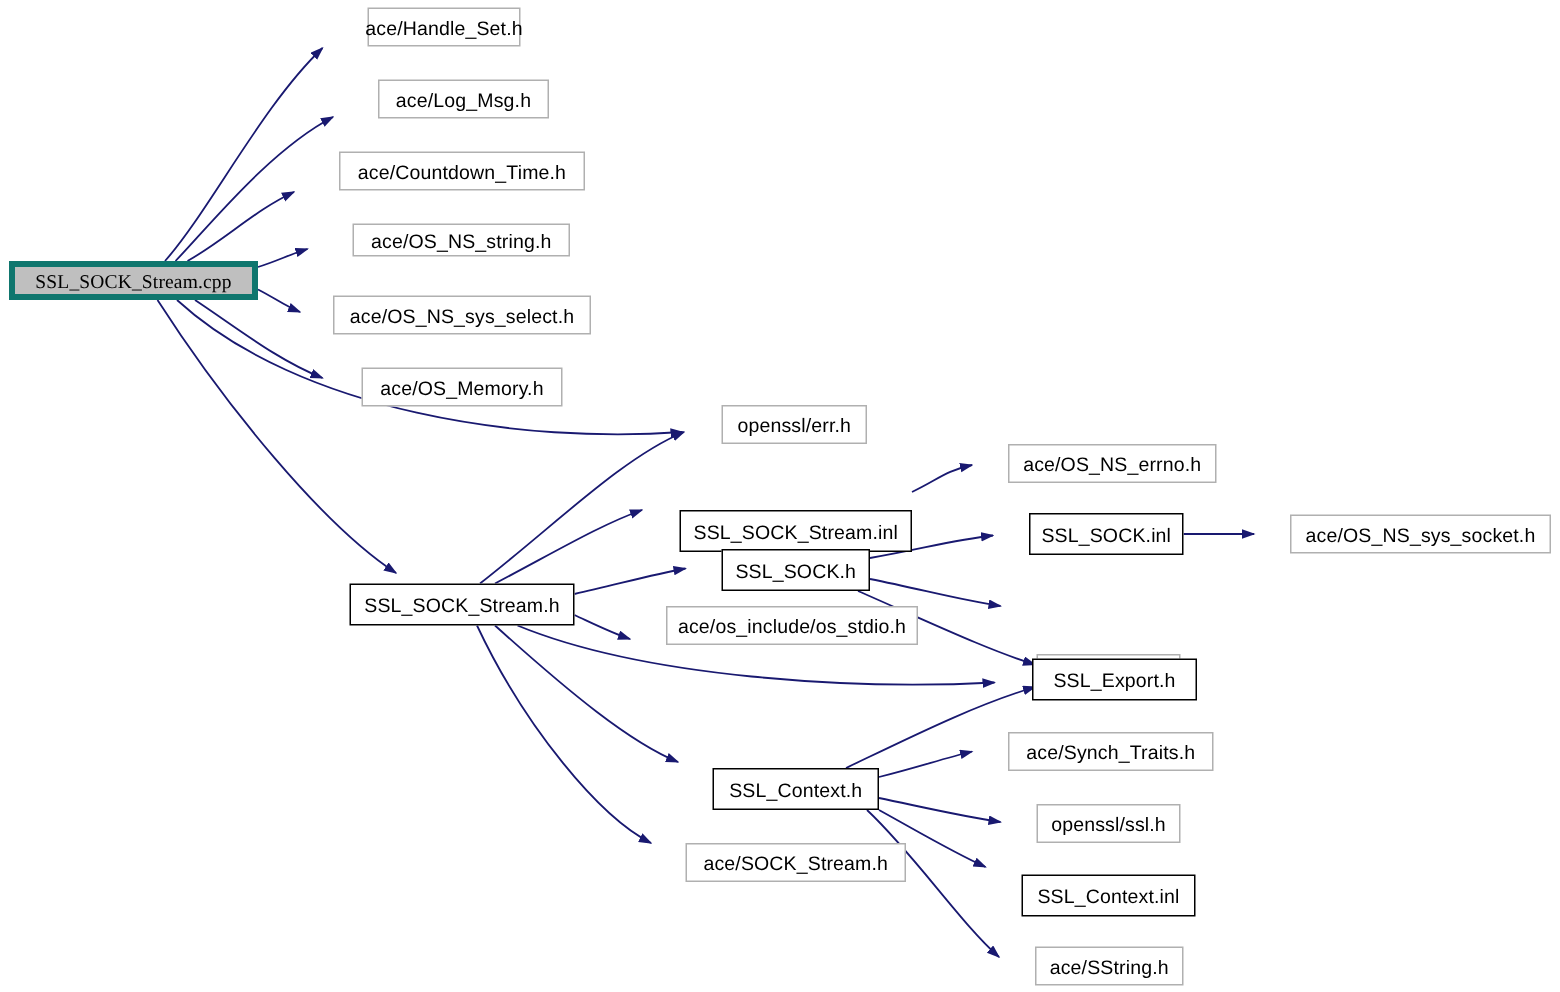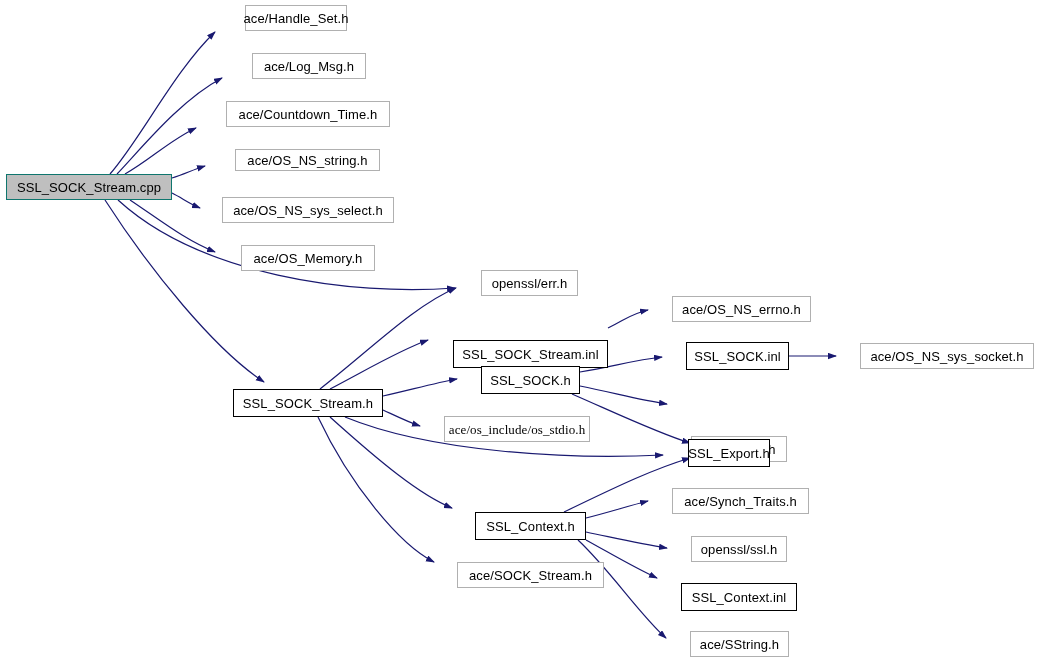--- a/index.html
+++ b/index.html
@@ -38,21 +38,22 @@
     line-height: 1;
     white-space: nowrap;
     letter-spacing: 0.1px;
     z-index: 2;
   }
   .node.expandable {
     border: 1px solid #000000;
   }
   .node.root {
     background: #bfbfbf;
-    border: 1px solid #0f766e;
+    border: 4px solid #0f766e;
+    font-family: Liberation Serif, serif;
   }
   .node-label {
     display: block;
     padding: 0 7px;
   }
 </style>
 </head>
 <body>
 
 <div id="graph-canvas">
@@ -131,24 +132,24 @@
       </div>
       <div class="node expandable" style="left: 686px; top: 342px; width: 103px; height: 28px;">
         <span class="node-label">SSL_SOCK.inl</span>
       </div>
       <div class="node" style="left: 860px; top: 343px; width: 174px; height: 26px;">
         <span class="node-label">ace/OS_NS_sys_socket.h</span>
       </div>
       <div class="node" style="left: 691px; top: 392px; width: 96px; height: 26px; margin-top: 44px;">
         <span class="node-label">ace/SOCK.h</span>
       </div>
-      <div class="node" style="left: 444px; top: 416px; width: 146px; height: 26px; font-family: Liberation Serif, serif;">
+      <div class="node" style="left: 444px; top: 404px; width: 168px; height: 26px;">
         <span class="node-label">ace/os_include/os_stdio.h</span>
       </div>
-      <div class="node expandable" style="left: 688px; top: 439px; width: 82px; height: 28px;">
+      <div class="node expandable" style="left: 688px; top: 439px; width: 110px; height: 28px;">
         <span class="node-label">SSL_Export.h</span>
       </div>
       <div class="node" style="left: 672px; top: 488px; width: 137px; height: 26px;">
         <span class="node-label">ace/Synch_Traits.h</span>
       </div>
       <div class="node expandable" style="left: 475px; top: 512px; width: 111px; height: 28px;">
         <span class="node-label">SSL_Context.h</span>
       </div>
       <div class="node" style="left: 691px; top: 536px; width: 96px; height: 26px;">
         <span class="node-label">openssl/ssl.h</span>

